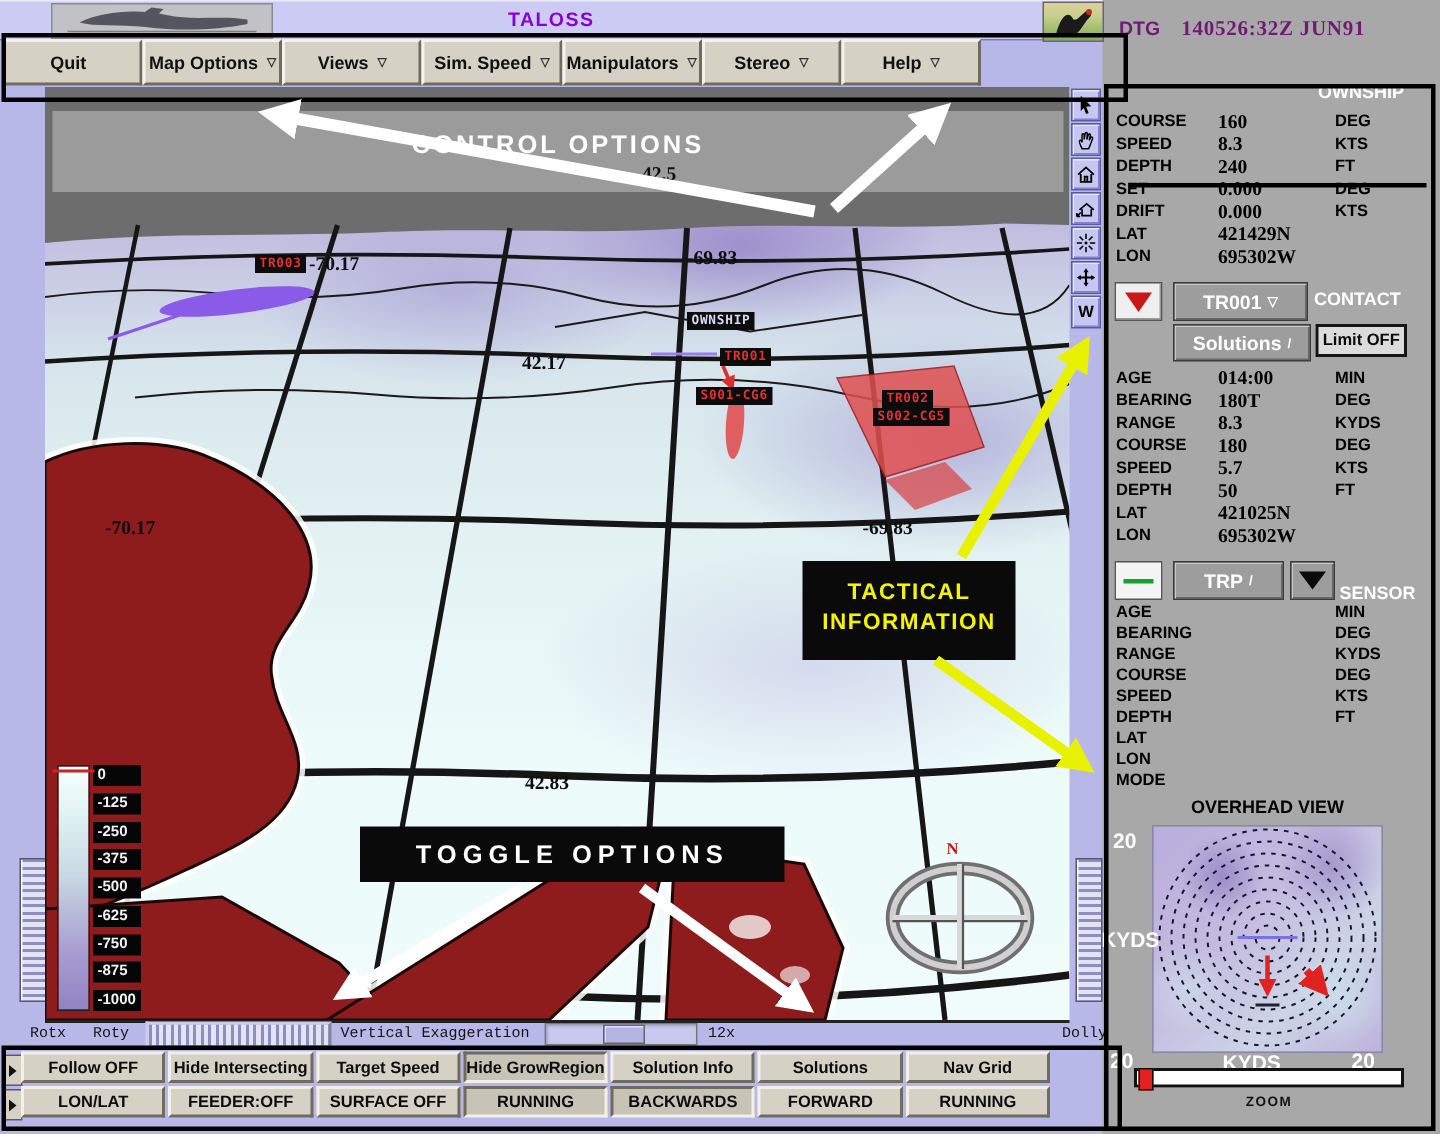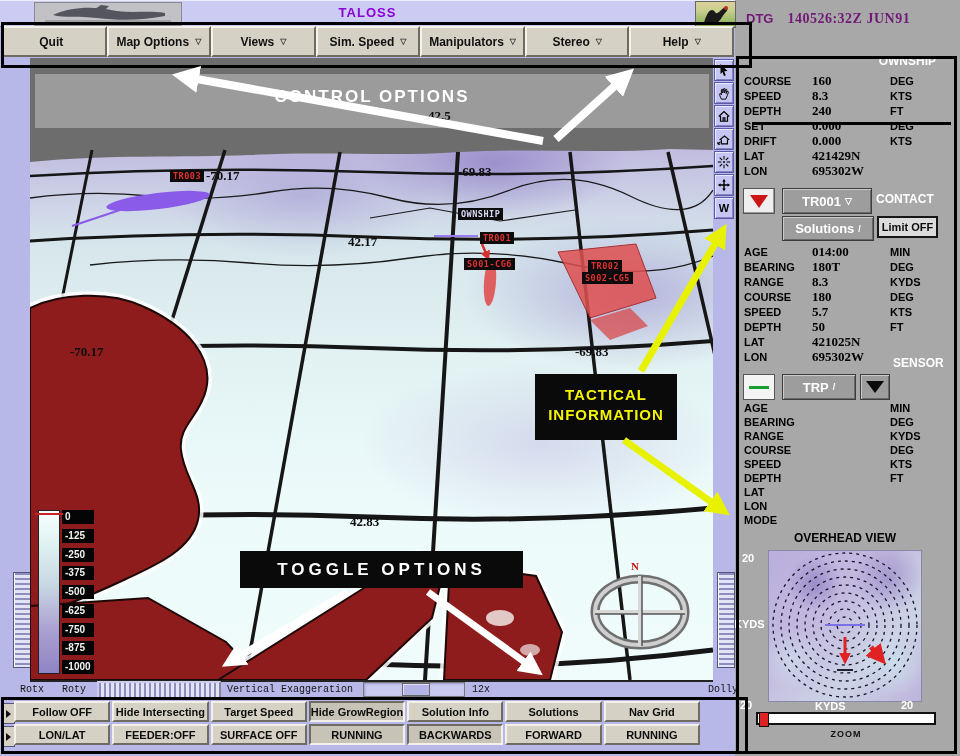--- a/index.html
+++ b/index.html
@@ -10,21 +10,21 @@
   
   .titlebar{left:0;top:0;width:735px;height:26px;background:#cbcbf4;
             border-bottom:1px solid #7a7ab8;box-shadow:inset 0 1px 0 #ecebff;}
   .title-text{width:100%;text-align:center;line-height:26px;font-weight:bold;
               font-size:13px;color:#8c00d8;letter-spacing:1px;}
   .logo-left{left:34px;top:2px;width:146px;height:22px;background:#c2c2c6;border:1px solid #8a8a95;}
   .logo-right{left:695px;top:1px;width:39px;height:25px;border:1px solid #666;
               background:linear-gradient(180deg,#ddd09a 0%,#c8cf8e 35%,#7fae54 100%);}
 
   
-  .menubar{left:2px;top:26px;width:732px;height:31px;background:#d5d1c5;display:flex;}
+  .menubar{left:2px;top:26px;width:652px;height:31px;background:#d5d1c5;display:flex;}
   .menu-item{flex:1;display:flex;align-items:center;justify-content:center;gap:6px;
              background:#d5d1c5;border-top:2px solid #f4f2ea;border-left:2px solid #f4f2ea;
              border-right:2px solid #6e6b61;border-bottom:2px solid #6e6b61;
              font-size:12px;font-weight:bold;color:#101010;cursor:default;}
   .menu-dd{font-size:8px;color:#333;}
 
   
   .ann-box{position:absolute;border:3px solid #000;z-index:70;pointer-events:none;}
   .ann-line{position:absolute;background:#000;z-index:70;pointer-events:none;}
   .overlay-svg{position:absolute;left:0;top:0;z-index:80;pointer-events:none;}
@@ -126,21 +126,21 @@
                display:flex;align-items:center;justify-content:center;}
   .chip-line{width:20px;height:3px;background:#15a030;}
   .overhead-title{left:770px;top:531px;width:150px;text-align:center;font-size:12px;font-weight:bold;}
   .radar{left:768px;top:550px;width:152px;height:150px;border:1px solid #8888a8;
     background:
       radial-gradient(circle 40px at 30% 22%, rgba(118,98,178,.5), rgba(118,98,178,0) 70%),
       radial-gradient(circle 50px at 78% 18%, rgba(124,104,184,.45), rgba(124,104,184,0) 70%),
       radial-gradient(circle 45px at 82% 76%, rgba(205,232,238,.6), rgba(205,232,238,0) 70%),
       radial-gradient(circle 45px at 14% 72%, rgba(208,236,240,.5), rgba(208,236,240,0) 70%),
       linear-gradient(135deg,#b9aedd,#c4badf 40%,#ccd4e6 70%,#beb2dc 100%);}
-  .radar-label{position:absolute;font-size:11px;font-weight:bold;color:#fff;}
+  .radar-label{position:absolute;font-size:14px;font-weight:bold;color:#fff;}
   .zoom-track{left:756px;top:712px;width:180px;height:13px;background:#fff;border:2px solid #111;
               box-sizing:border-box;}
   .zoom-handle{position:absolute;left:1px;top:-2px;width:8px;height:13px;background:#e02222;border:1px solid #111;}
   .zoom-label{left:756px;top:729px;width:180px;text-align:center;font-size:9px;font-weight:bold;
               color:#111;letter-spacing:1px;}
 </style>
 </head>
 <body>
 
 <div id="app">
@@ -263,21 +263,21 @@
   <div class="abs sensor-chip">
     <div class="chip-line"></div>
   </div>
   <div class="abs sel-btn" style="left:782px;top:374px;width:72px;height:24px;">
     <span>TRP</span>
     <span class="suffix">/</span>
   </div>
   <div class="abs sel-btn" style="left:860px;top:374px;width:28px;height:24px;">
     <div class="tri-black"></div>
   </div>
-  <div class="abs sec-header" style="left:893px;top:356px;text-align:center;">SENSOR</div>
+  <div class="abs sec-header" style="left:893px;top:388px;text-align:center;">SENSOR</div>
   <div class="abs rows compact" style="left:744px;top:401px;">
   <div class="drow">
     <span class="dl">AGE</span>
     <span class="dv"></span>
     <span class="du">MIN</span>
   </div>
 
   <div class="drow">
     <span class="dl">BEARING</span>
     <span class="dv"></span>

